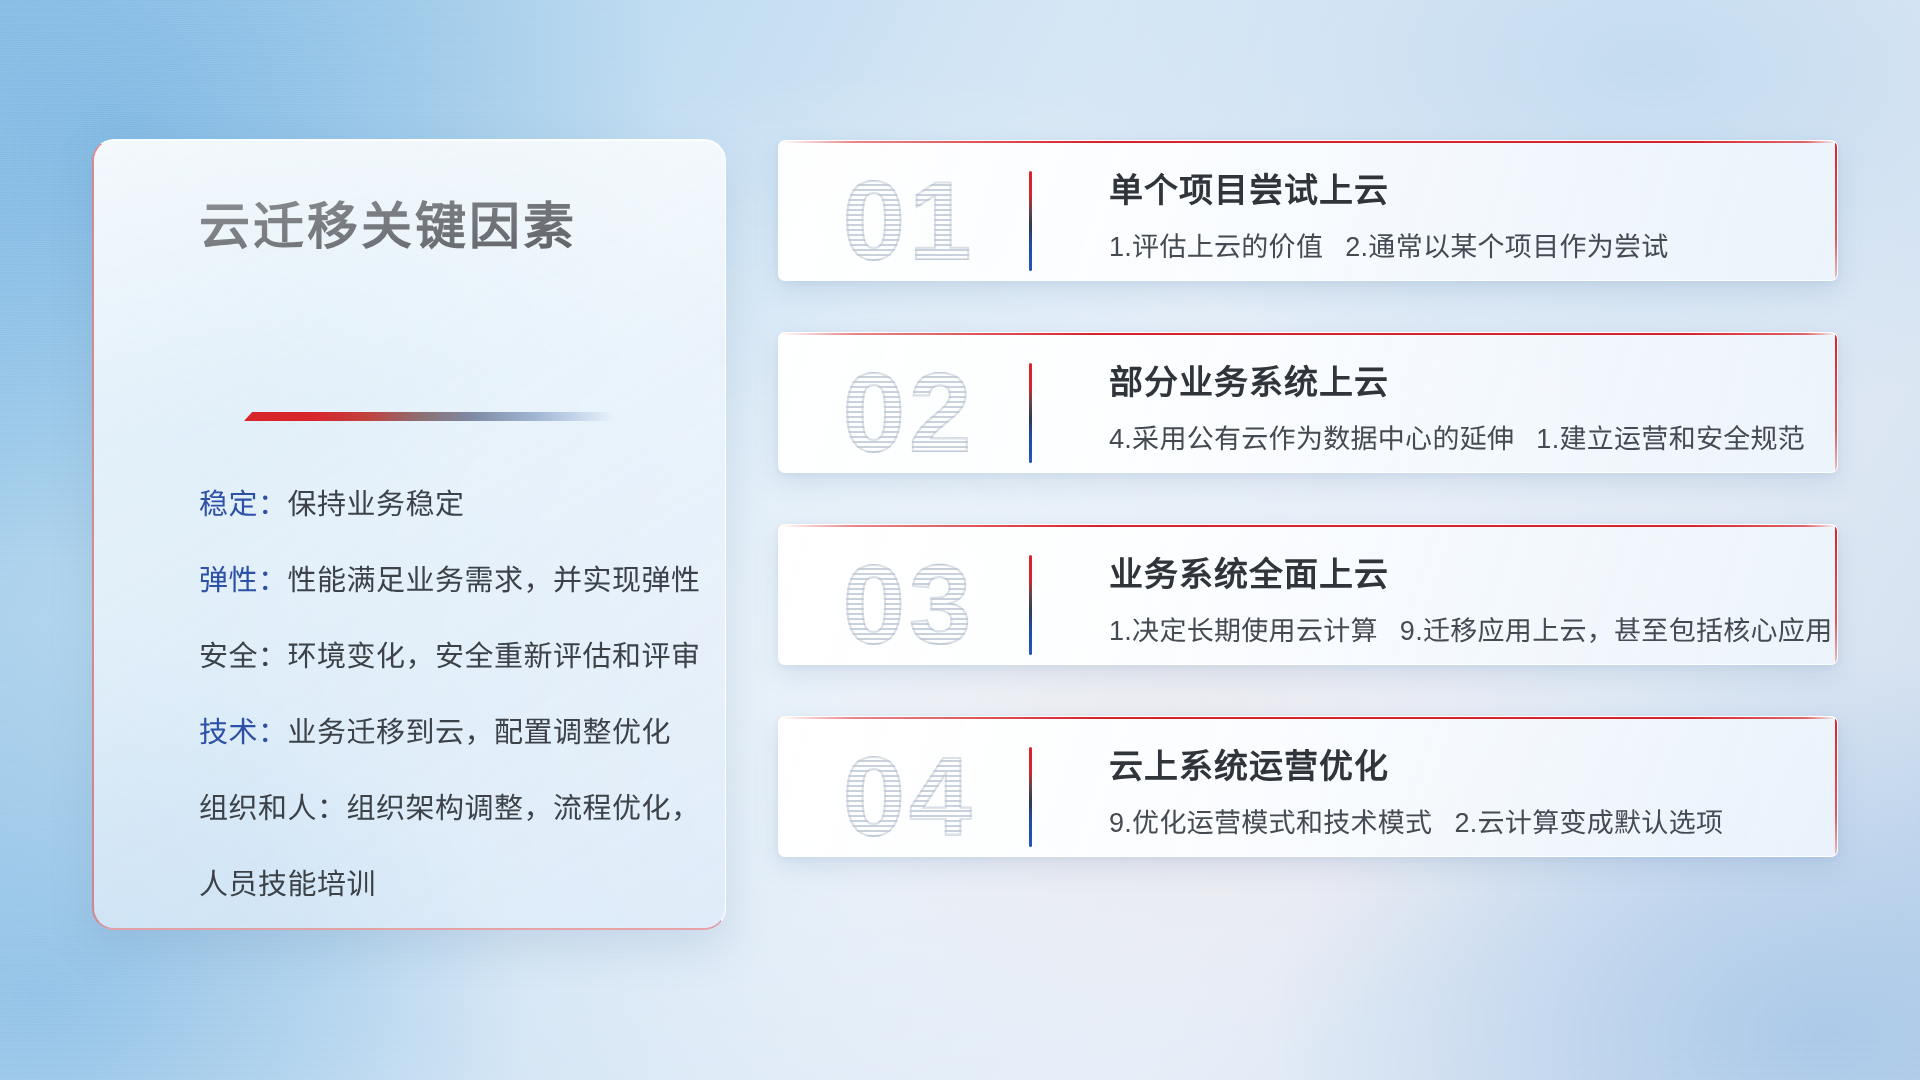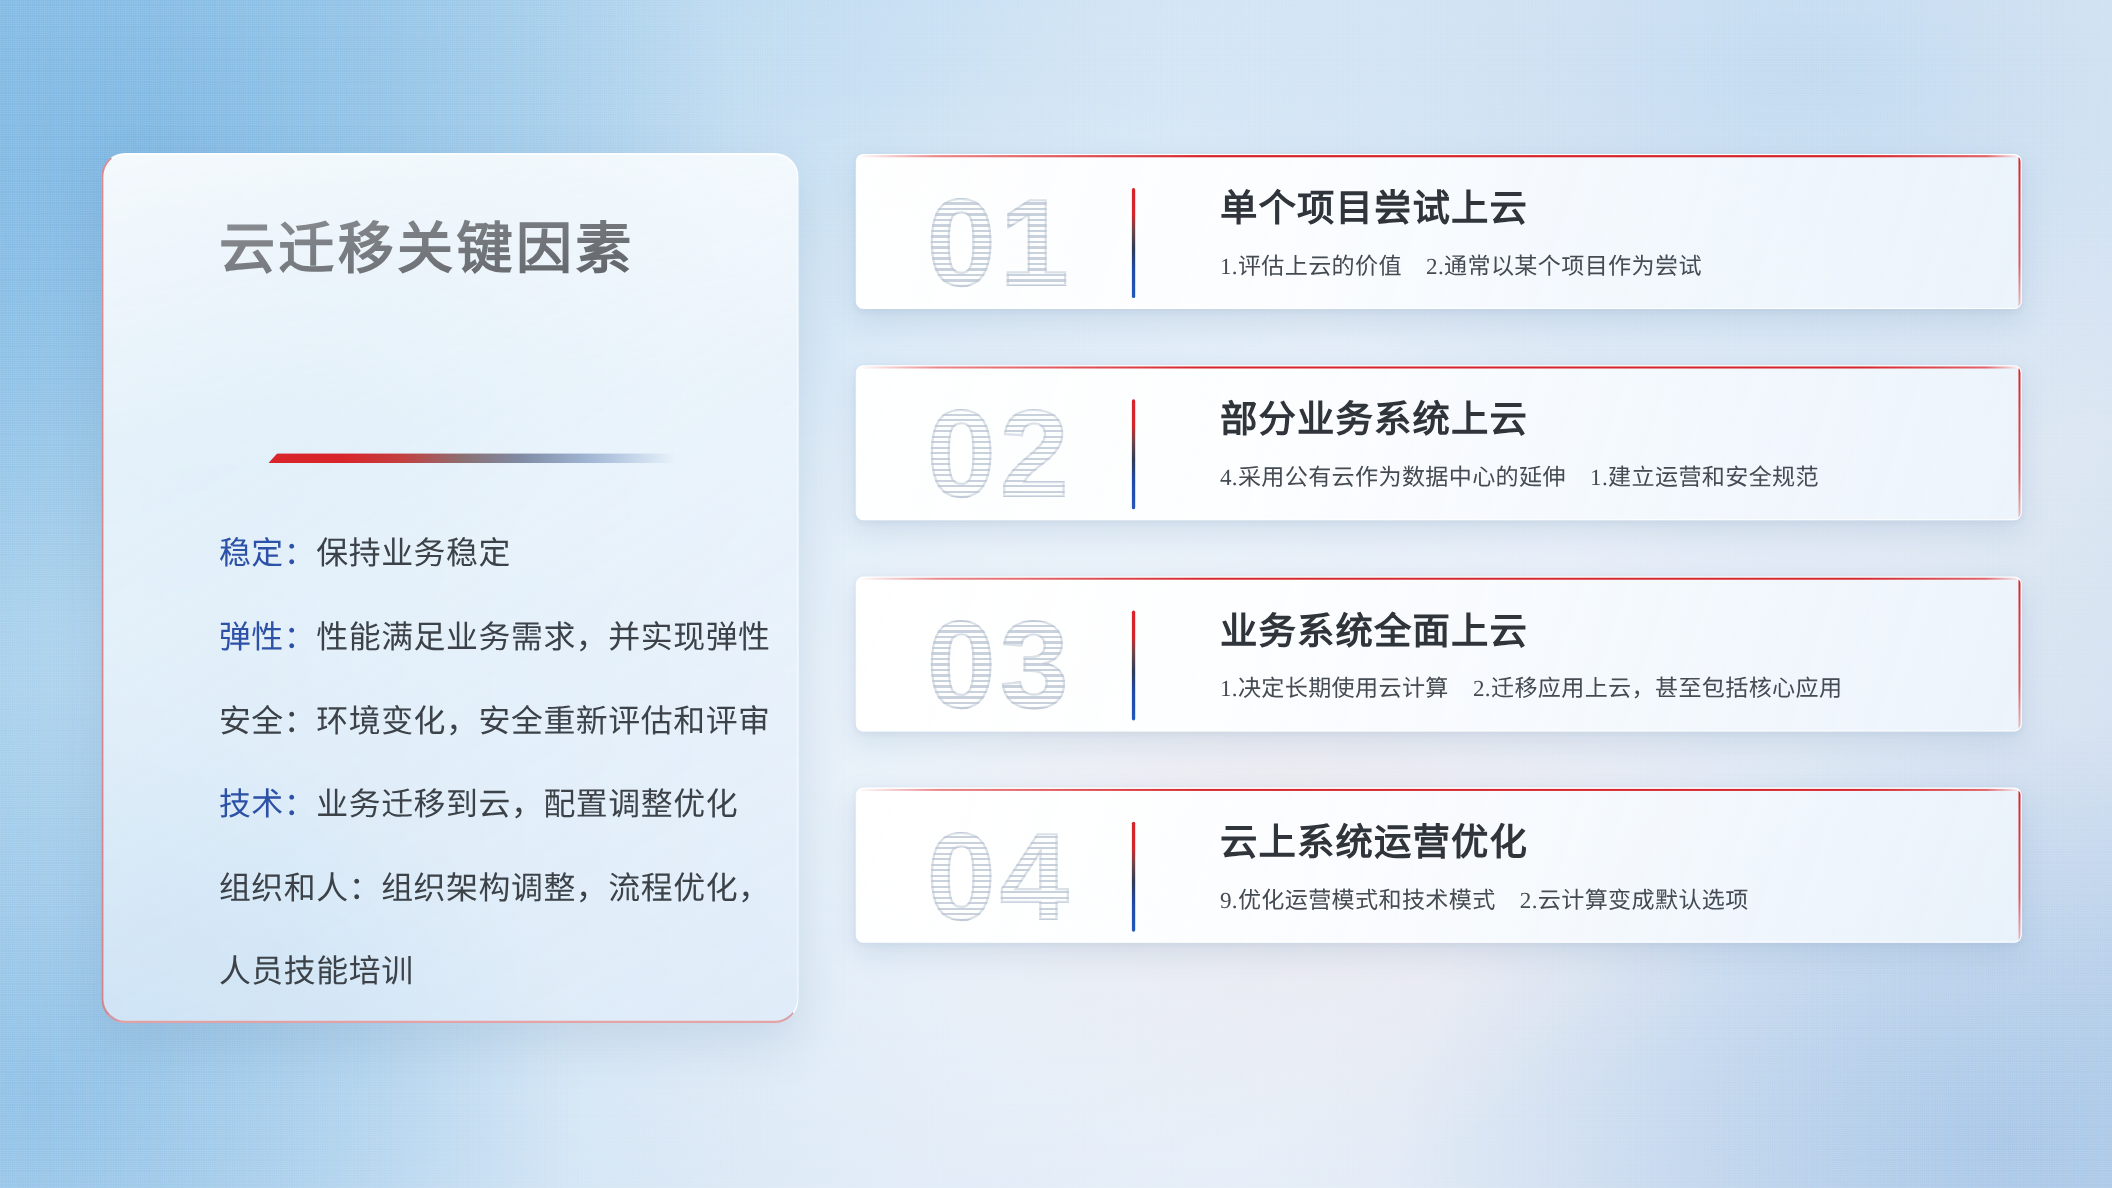--- a/index.html
+++ b/index.html
@@ -187,25 +187,24 @@
   .step-title {
     font-size:34px;
     font-weight:bold;
     color:#2f353b;
     letter-spacing:1px;
     line-height:1.25;
     white-space:nowrap;
   }
   .step-desc {
     margin-top:13px;
-    font-size:21px;
+    font-size:27px;
     color:#454b52;
     letter-spacing:.3px;
     white-space:nowrap;
-    font-family:Liberation Serif, serif;
   }
   .step-desc .gap { display:inline-block; width:22px; }
 </style>
 </head>
 <body>
 
 <div id="bg">
   <div class="layer base"></div>
   <div class="layer glow-tl"></div>
   <div class="layer glow-bl"></div>
@@ -267,21 +266,21 @@
         </p>
       </div>
     </article>
 
     <article class="step-card">
       <div class="step-index">03</div>
       <div class="step-divider"></div>
       <div class="step-body">
         <h2 class="step-title">业务系统全面上云</h2>
         <p class="step-desc">
-          <span>1.决定长期使用云计算</span><span class="gap"></span><span>2.迁移应用上云，甚至包括核心应用</span>
+          <span>1.决定长期使用云计算</span><span class="gap"></span><span>9.迁移应用上云，甚至包括核心应用</span>
         </p>
       </div>
     </article>
 
     <article class="step-card">
       <div class="step-index">04</div>
       <div class="step-divider"></div>
       <div class="step-body">
         <h2 class="step-title">云上系统运营优化</h2>
         <p class="step-desc">

